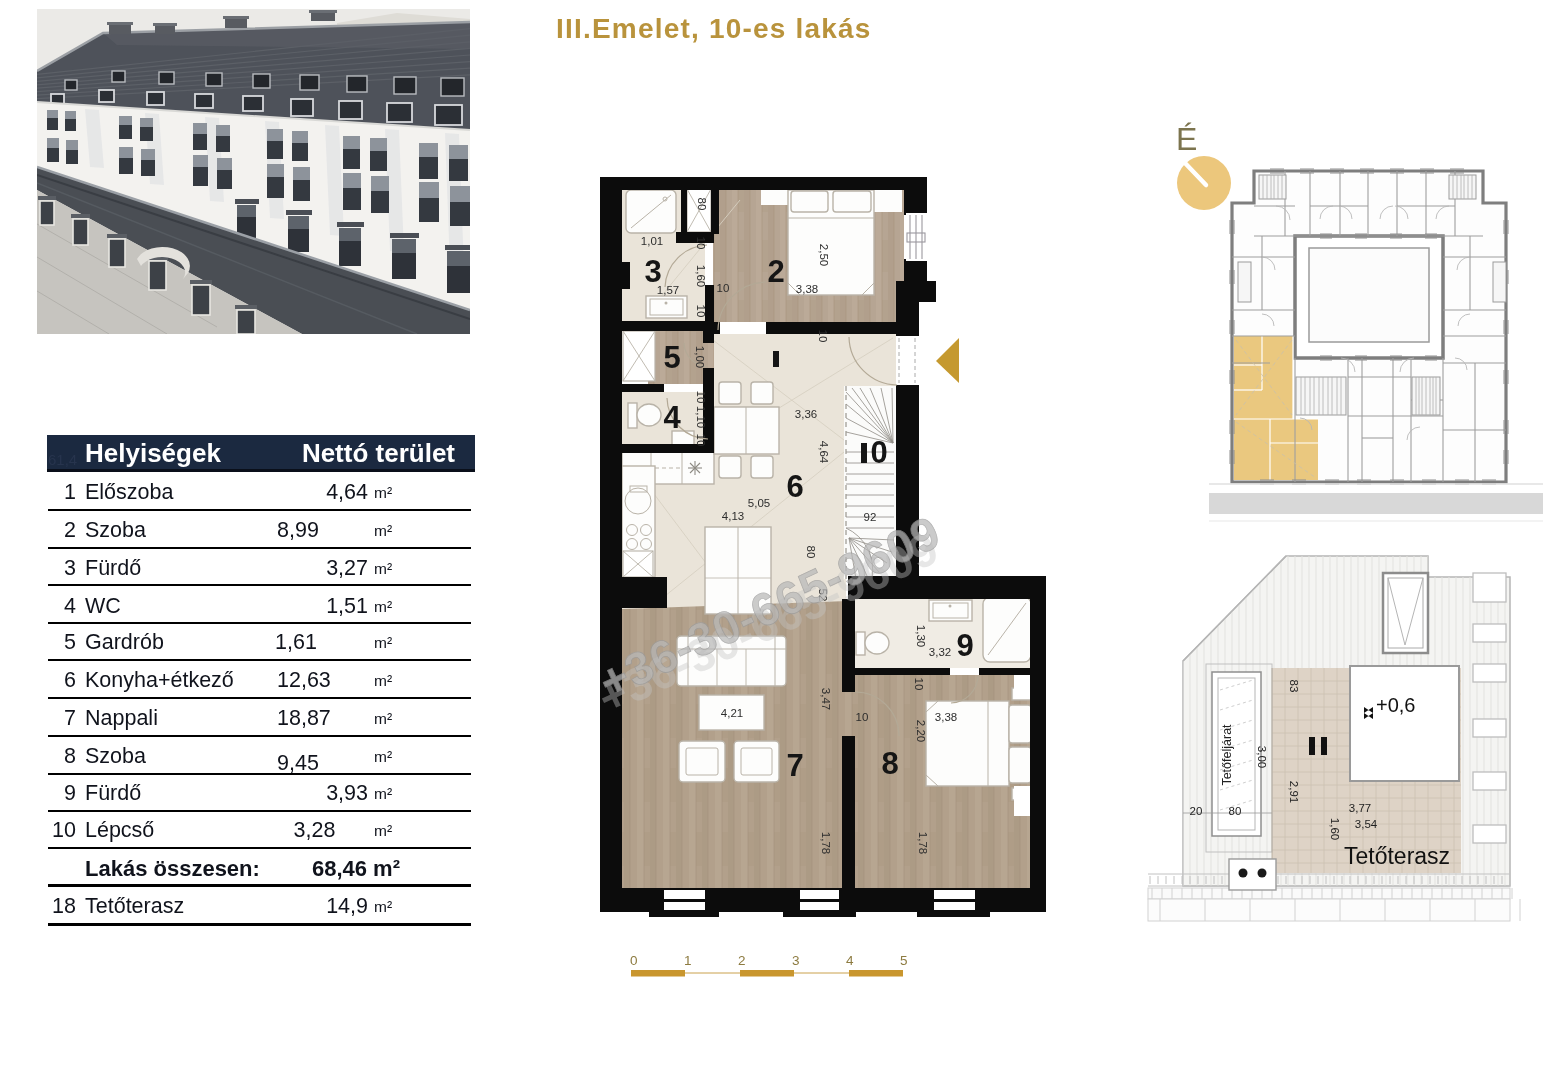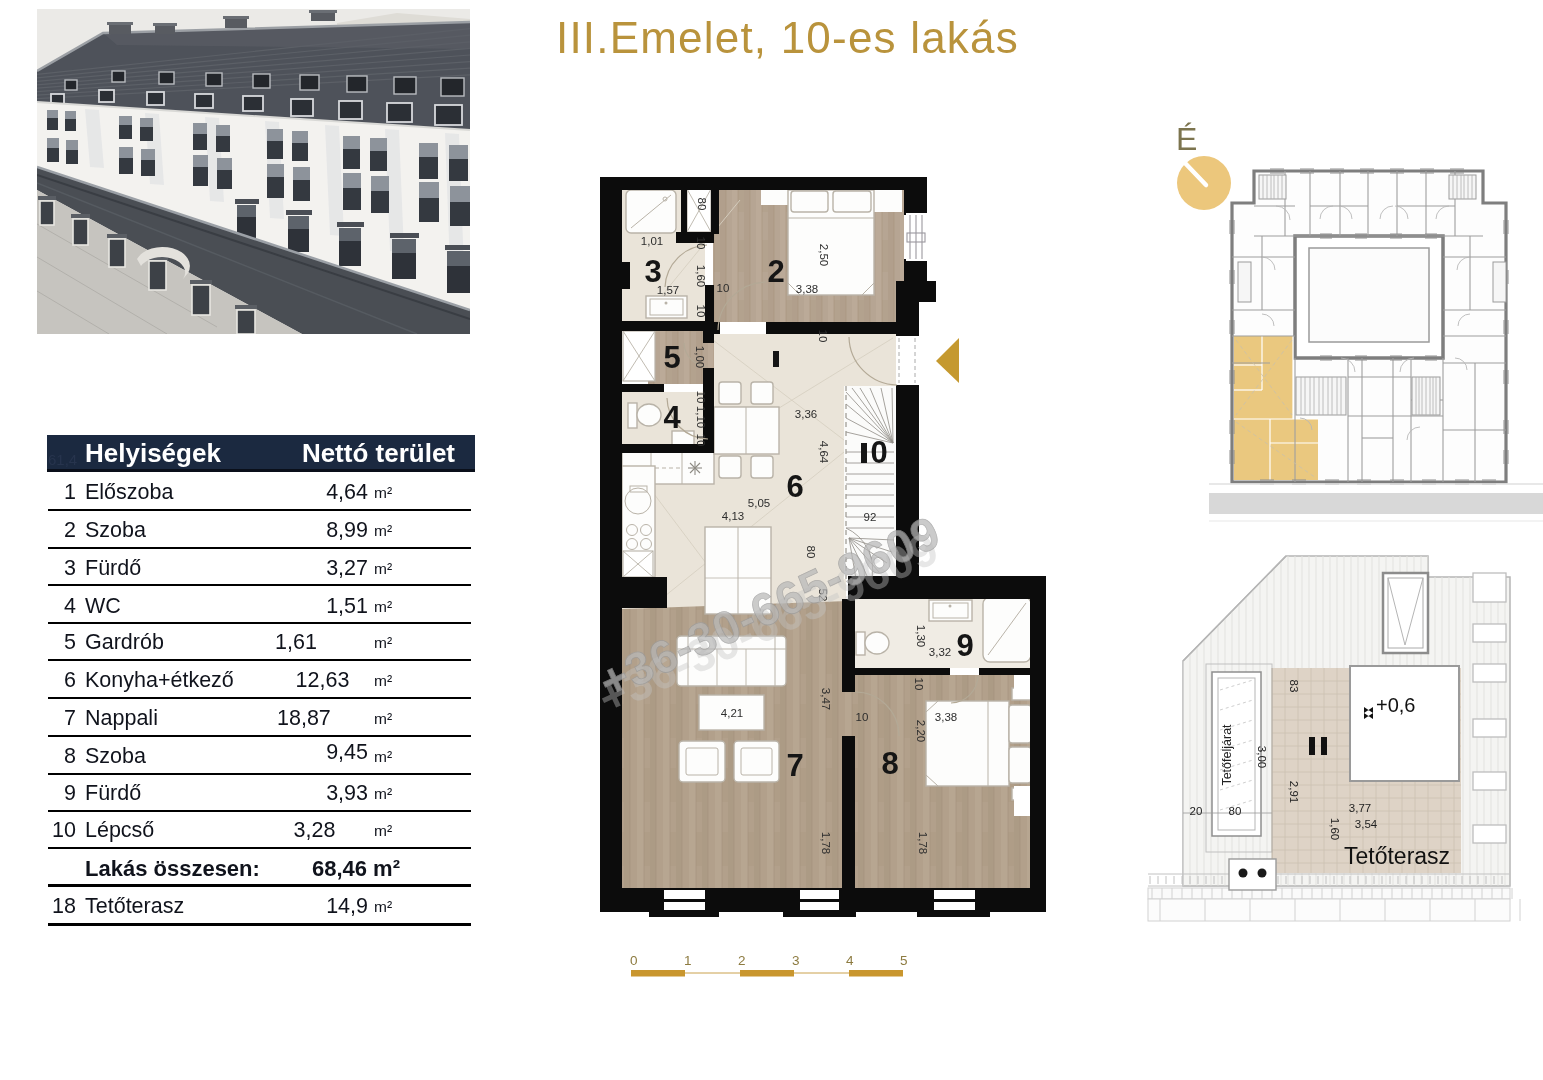--- a/index.html
+++ b/index.html
@@ -201,21 +201,21 @@
 <rect x="153" y="271" width="22" height="4" fill="#5a5e64"></rect>
 <rect x="155" y="276" width="18" height="30" fill="#3d4147" stroke="#e8e6e2" stroke-width="1.6"></rect>
 
 <rect x="198" y="296" width="22" height="4" fill="#5a5e64"></rect>
 <rect x="200" y="301" width="18" height="24" fill="#3d4147" stroke="#e8e6e2" stroke-width="1.6"></rect>
 </g>
 
 <path d="M 100,250 A 26 18 0 0 1 151,264 L 146,270 A 21 14 0 0 0 104,257 Z" fill="#e3e1dc"></path>
 </svg>
 
-<div class="abs" style="left:556px;top:13px;font-size:44px;font-weight:normal;color:#b9933c;letter-spacing:1.2px">III.Emelet, 10-es lakás</div>
+<div class="abs" style="left:556px;top:13px;font-size:28px;font-weight:bold;color:#b9933c;letter-spacing:1.2px">III.Emelet, 10-es lakás</div>
 
 <div class="abs" style="left:47px;top:435px;width:424px;font-family:'Liberation Sans',sans-serif;color:#10131c">
 
 <div class="abs" style="left:0;top:0;width:428px;height:34px;background:#1b2940;border-bottom:3px solid #0a0f1a;color:#fff;font-weight:bold;font-size:26px">
       <span class="abs" style="left:38px;top:3px">Helyiségek</span>
       <span class="abs" style="right:20px;top:3px">Nettó terület</span>
     </div>
 
 <div class="abs" style="left:1px;top:16px;font-size:15px;color:#27344d">61,4</div>
 
@@ -223,21 +223,21 @@
       <span class="abs" style="left:0;width:29px;text-align:right;top:9px">1</span>
       <span class="abs" style="left:38px;top:9px">Előszoba</span>
       <span class="abs" style="left:230px;width:91px;text-align:right;top:9px">4,64</span>
       <span class="abs" style="left:327px;top:13px;font-size:15.5px">m²</span>
     </div>
 <div class="abs" style="left:1px;top:73.5px;width:423px;height:2.4px;background:#000"></div>
 
 <div class="abs" style="left:0;top:74px;width:424px;height:36px;font-size:21.5px">
       <span class="abs" style="left:0;width:29px;text-align:right;top:9px">2</span>
       <span class="abs" style="left:38px;top:9px">Szoba</span>
-      <span class="abs" style="left:230px;width:91px;text-align:right;top:9px">8,99</span>
+      <span class="abs" style="left:230px;width:91px;text-align:left;top:9px">8,99</span>
       <span class="abs" style="left:327px;top:13px;font-size:15.5px">m²</span>
     </div>
 <div class="abs" style="left:1px;top:111.5px;width:423px;height:2.4px;background:#000"></div>
 
 <div class="abs" style="left:0;top:112px;width:424px;height:36px;font-size:21.5px">
       <span class="abs" style="left:0;width:29px;text-align:right;top:9px">3</span>
       <span class="abs" style="left:38px;top:9px">Fürdő</span>
       <span class="abs" style="left:230px;width:91px;text-align:right;top:9px">3,27</span>
       <span class="abs" style="left:327px;top:13px;font-size:15.5px">m²</span>
     </div>
@@ -255,37 +255,37 @@
       <span class="abs" style="left:0;width:29px;text-align:right;top:9px">5</span>
       <span class="abs" style="left:38px;top:9px">Gardrób</span>
       <span class="abs" style="left:228px;width:91px;text-align:left;top:9px">1,61</span>
       <span class="abs" style="left:327px;top:13px;font-size:15.5px">m²</span>
     </div>
 <div class="abs" style="left:1px;top:223.5px;width:423px;height:2.4px;background:#000"></div>
 
 <div class="abs" style="left:0;top:224px;width:424px;height:36px;font-size:21.5px">
       <span class="abs" style="left:0;width:29px;text-align:right;top:9px">6</span>
       <span class="abs" style="left:38px;top:9px">Konyha+étkező</span>
-      <span class="abs" style="left:230px;width:91px;text-align:center;top:9px">12,63</span>
+      <span class="abs" style="left:230px;width:91px;text-align:left;top:9px">12,63</span>
       <span class="abs" style="left:327px;top:13px;font-size:15.5px">m²</span>
     </div>
 <div class="abs" style="left:1px;top:261.5px;width:423px;height:2.4px;background:#000"></div>
 
 <div class="abs" style="left:0;top:262px;width:424px;height:36px;font-size:21.5px">
       <span class="abs" style="left:0;width:29px;text-align:right;top:9px">7</span>
       <span class="abs" style="left:38px;top:9px">Nappali</span>
       <span class="abs" style="left:230px;width:91px;top:9px">18,87</span>
       <span class="abs" style="left:327px;top:13px;font-size:15.5px">m²</span>
     </div>
 <div class="abs" style="left:1px;top:299.5px;width:423px;height:2.4px;background:#000"></div>
 
 <div class="abs" style="left:0;top:300px;width:424px;height:36px;font-size:21.5px">
       <span class="abs" style="left:0;width:29px;text-align:right;top:9px">8</span>
       <span class="abs" style="left:38px;top:9px">Szoba</span>
-      <span class="abs" style="left:230px;width:91px;text-align:right;top:5px">9,45</span>
+      <span class="abs" style="left:230px;width:91px;text-align:left;top:16px">9,45</span>
       <span class="abs" style="left:327px;top:13px;font-size:15.5px">m²</span>
     </div>
 <div class="abs" style="left:1px;top:337.5px;width:423px;height:2.4px;background:#000"></div>
 
 <div class="abs" style="left:0;top:337px;width:424px;height:36px;font-size:21.5px">
       <span class="abs" style="left:0;width:29px;text-align:right;top:9px">9</span>
       <span class="abs" style="left:38px;top:9px">Fürdő</span>
       <span class="abs" style="left:230px;width:91px;text-align:right;top:9px">3,93</span>
       <span class="abs" style="left:327px;top:13px;font-size:15.5px">m²</span>
     </div>

